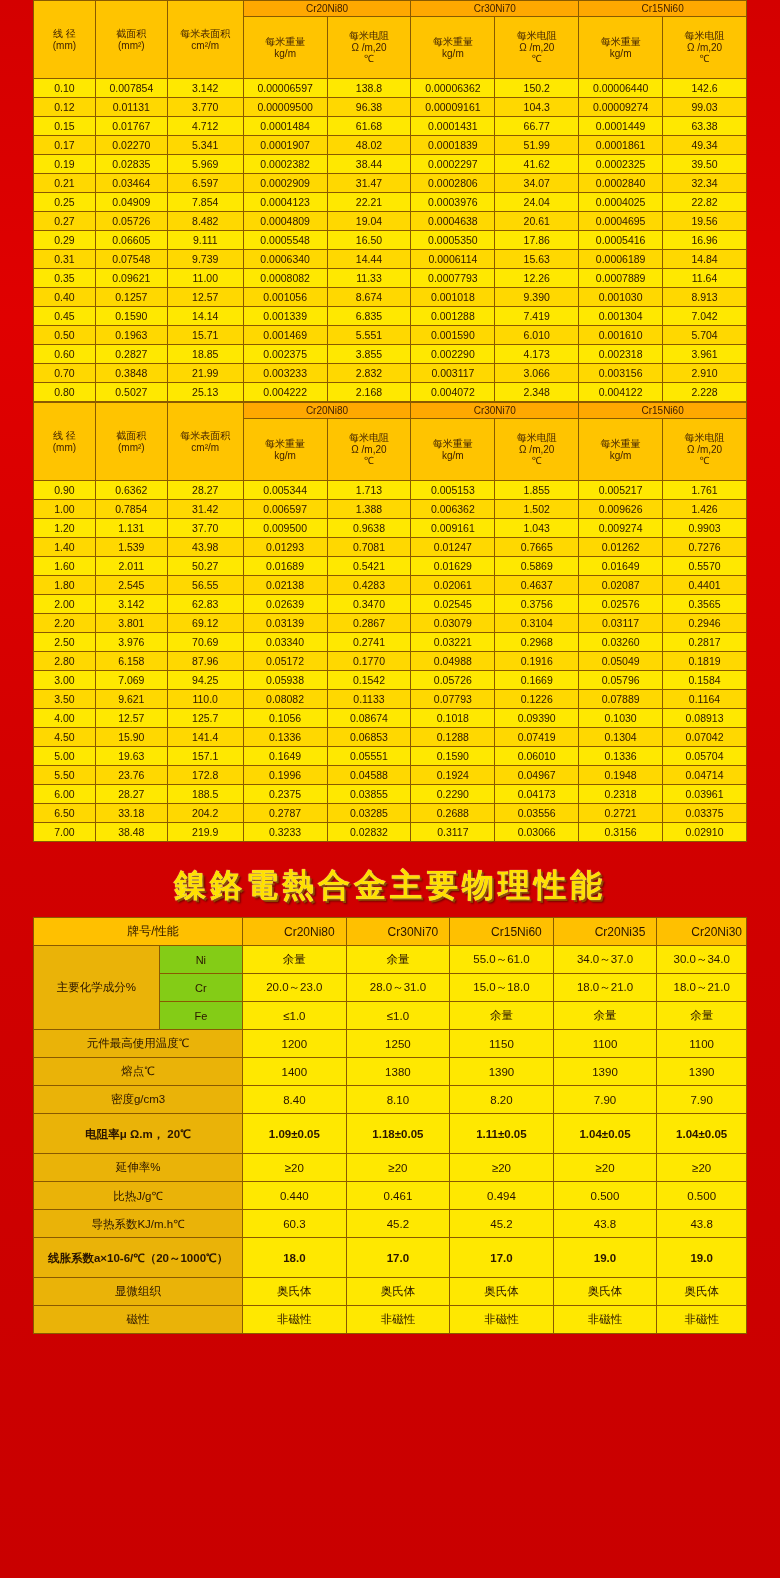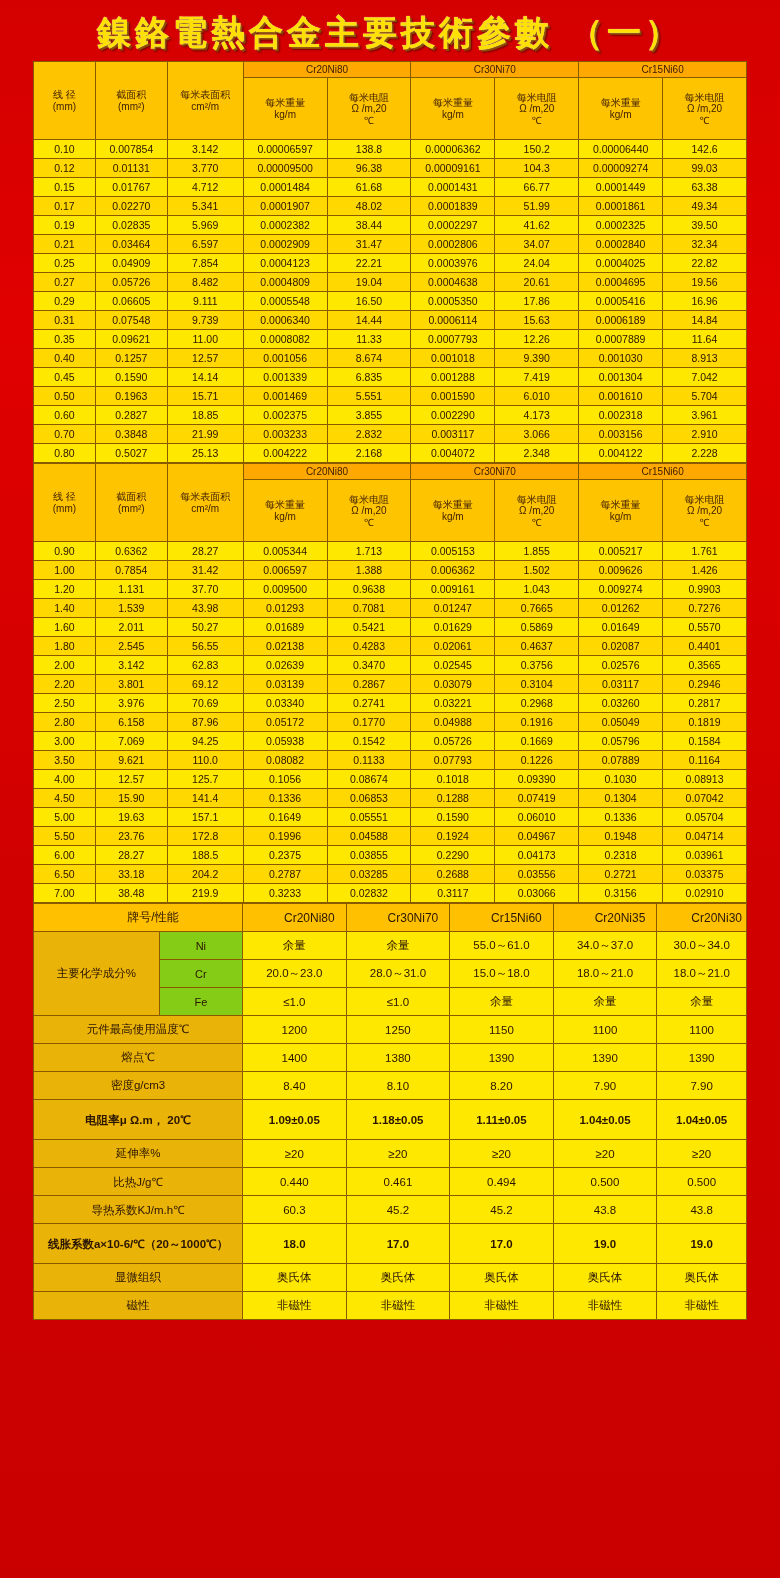--- a/index.html
+++ b/index.html
@@ -106,21 +106,20 @@
   .tbl-phys td.two { height: 40px; line-height:1.25;font-weight:bold; }
   .tbl-phys col.p0 { width: 166px; }
   .tbl-phys col.pv { width: 109.6px; }
   .spacer-md { height: 18px; }
 </style>
 </head>
 <body>
 
 <div class="page">
 
-  <div id="title1" class="title">鎳鉻電熱合金主要技術參數 （一）</div>
 
   <table class="grid tbl-wire" id="table1">
     <colgroup>
       <col class="c0">
         <col class="c1">
         <col class="c2">
       <col class="cd">
         <col class="cd">
         <col class="cd">
         <col class="cd">
@@ -633,20 +632,21 @@
           <td>0.3233</td>
           <td>0.02832</td>
           <td>0.3117</td>
           <td>0.03066</td>
           <td>0.3156</td>
           <td>0.02910</td>
         </tr>
       </tbody>
   </table>
 
+  <div id="title3" class="title">鎳鉻電熱合金主要物理性能</div>
 
   <table class="grid tbl-phys" id="table3">
     <colgroup>
       <col class="p0">
         <col class="pv">
         <col class="pv">
         <col class="pv">
         <col class="pv">
         <col class="pv">
     </colgroup>

